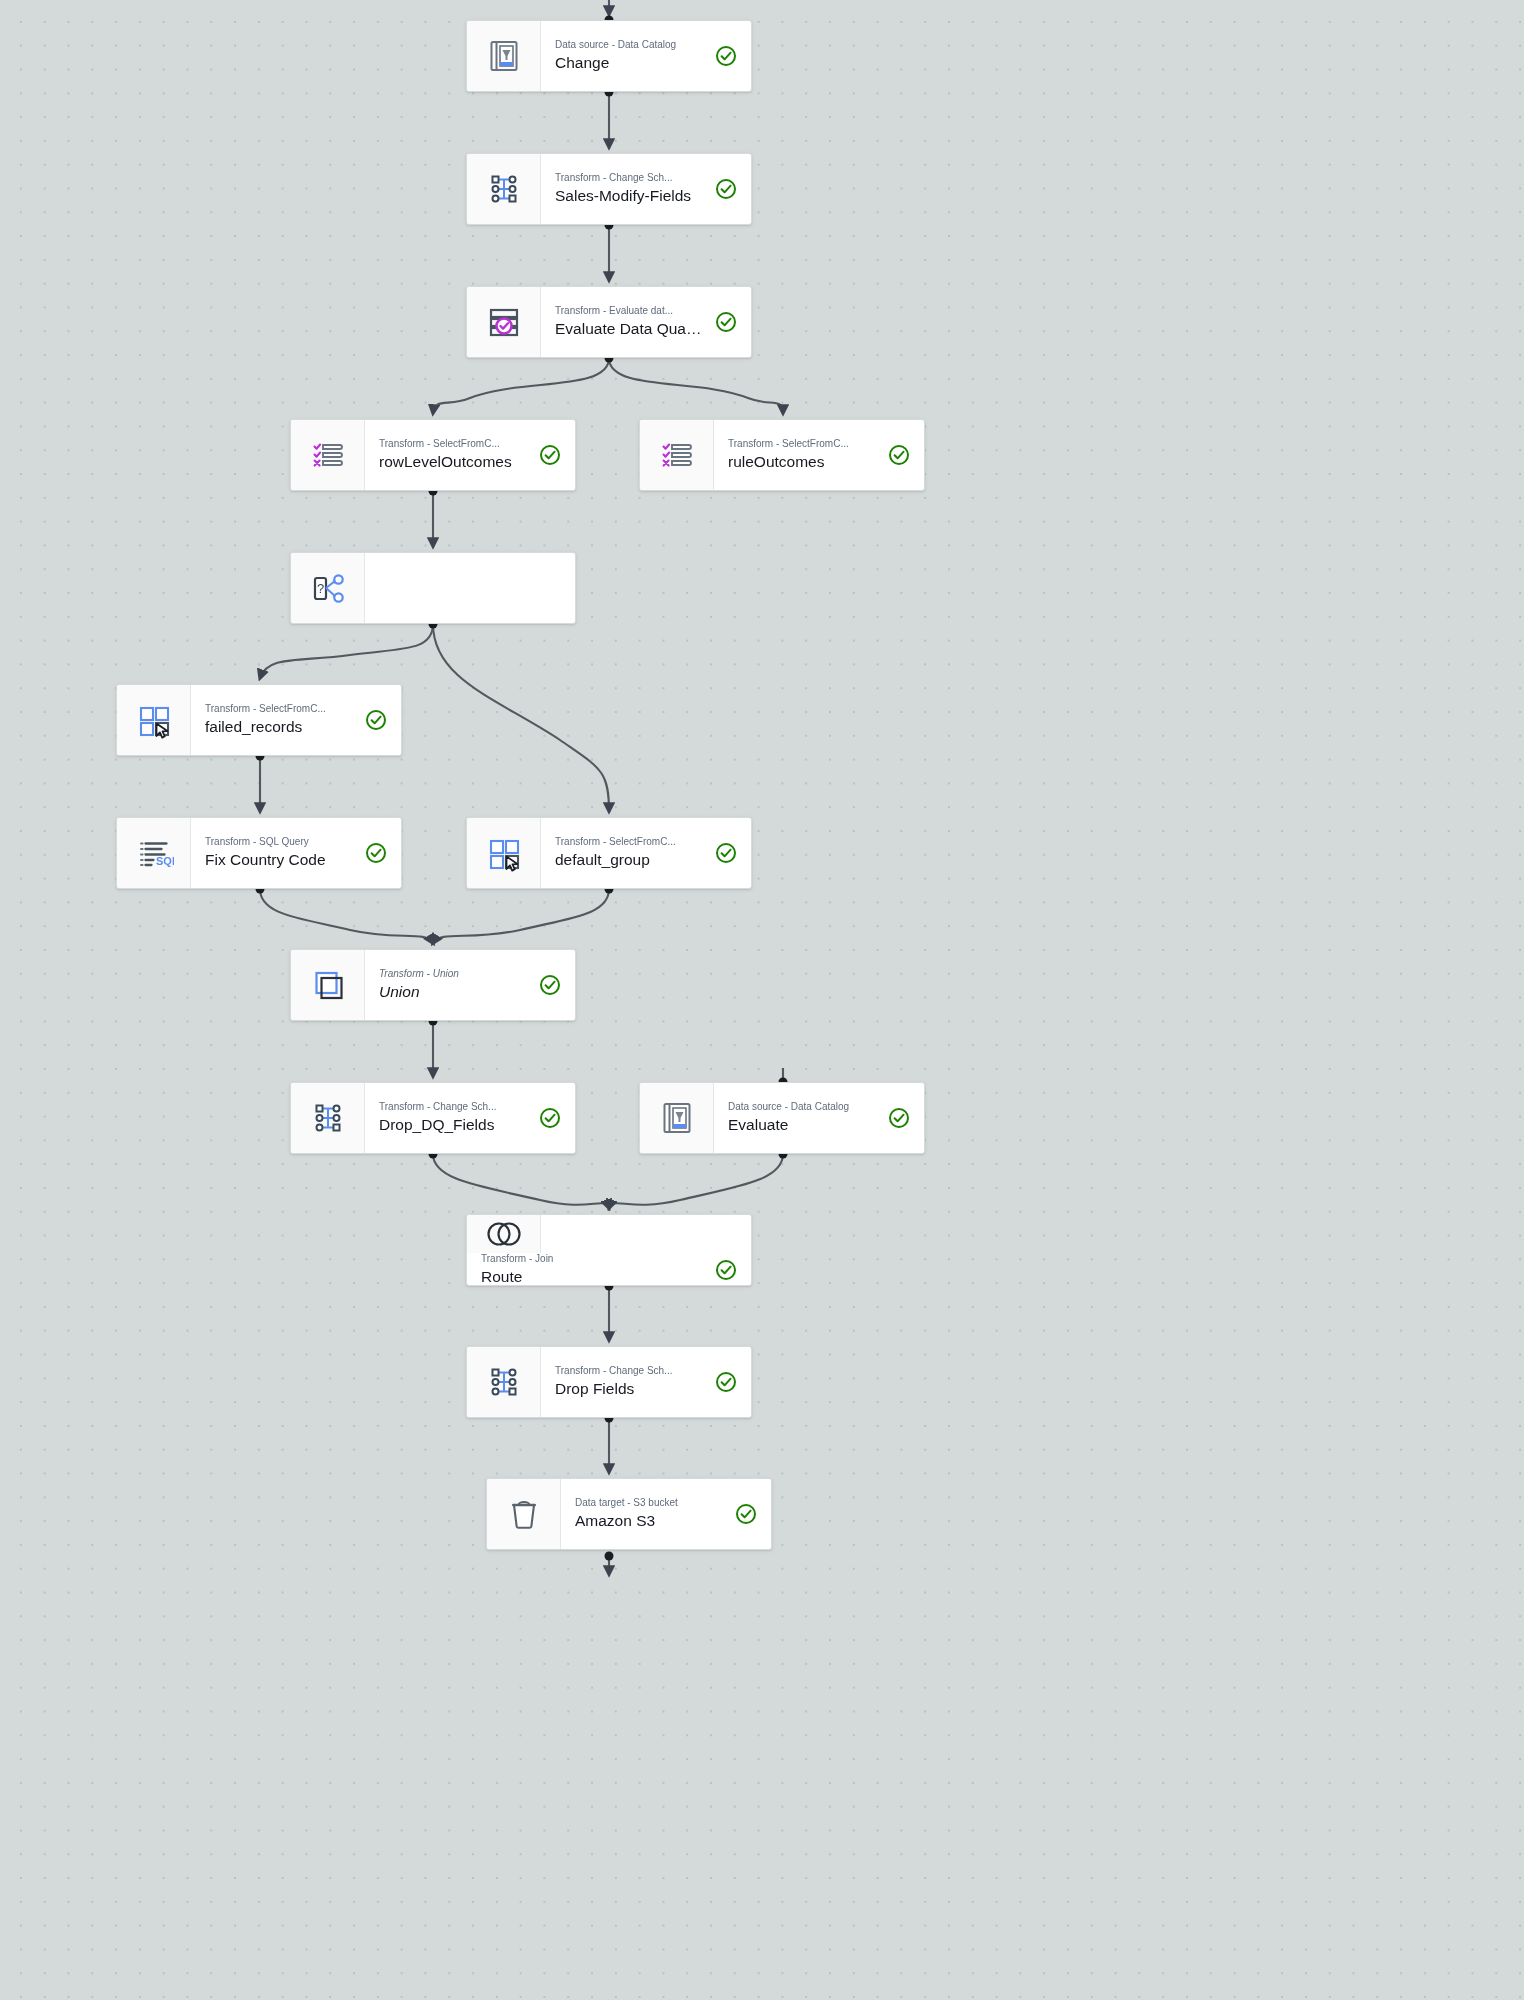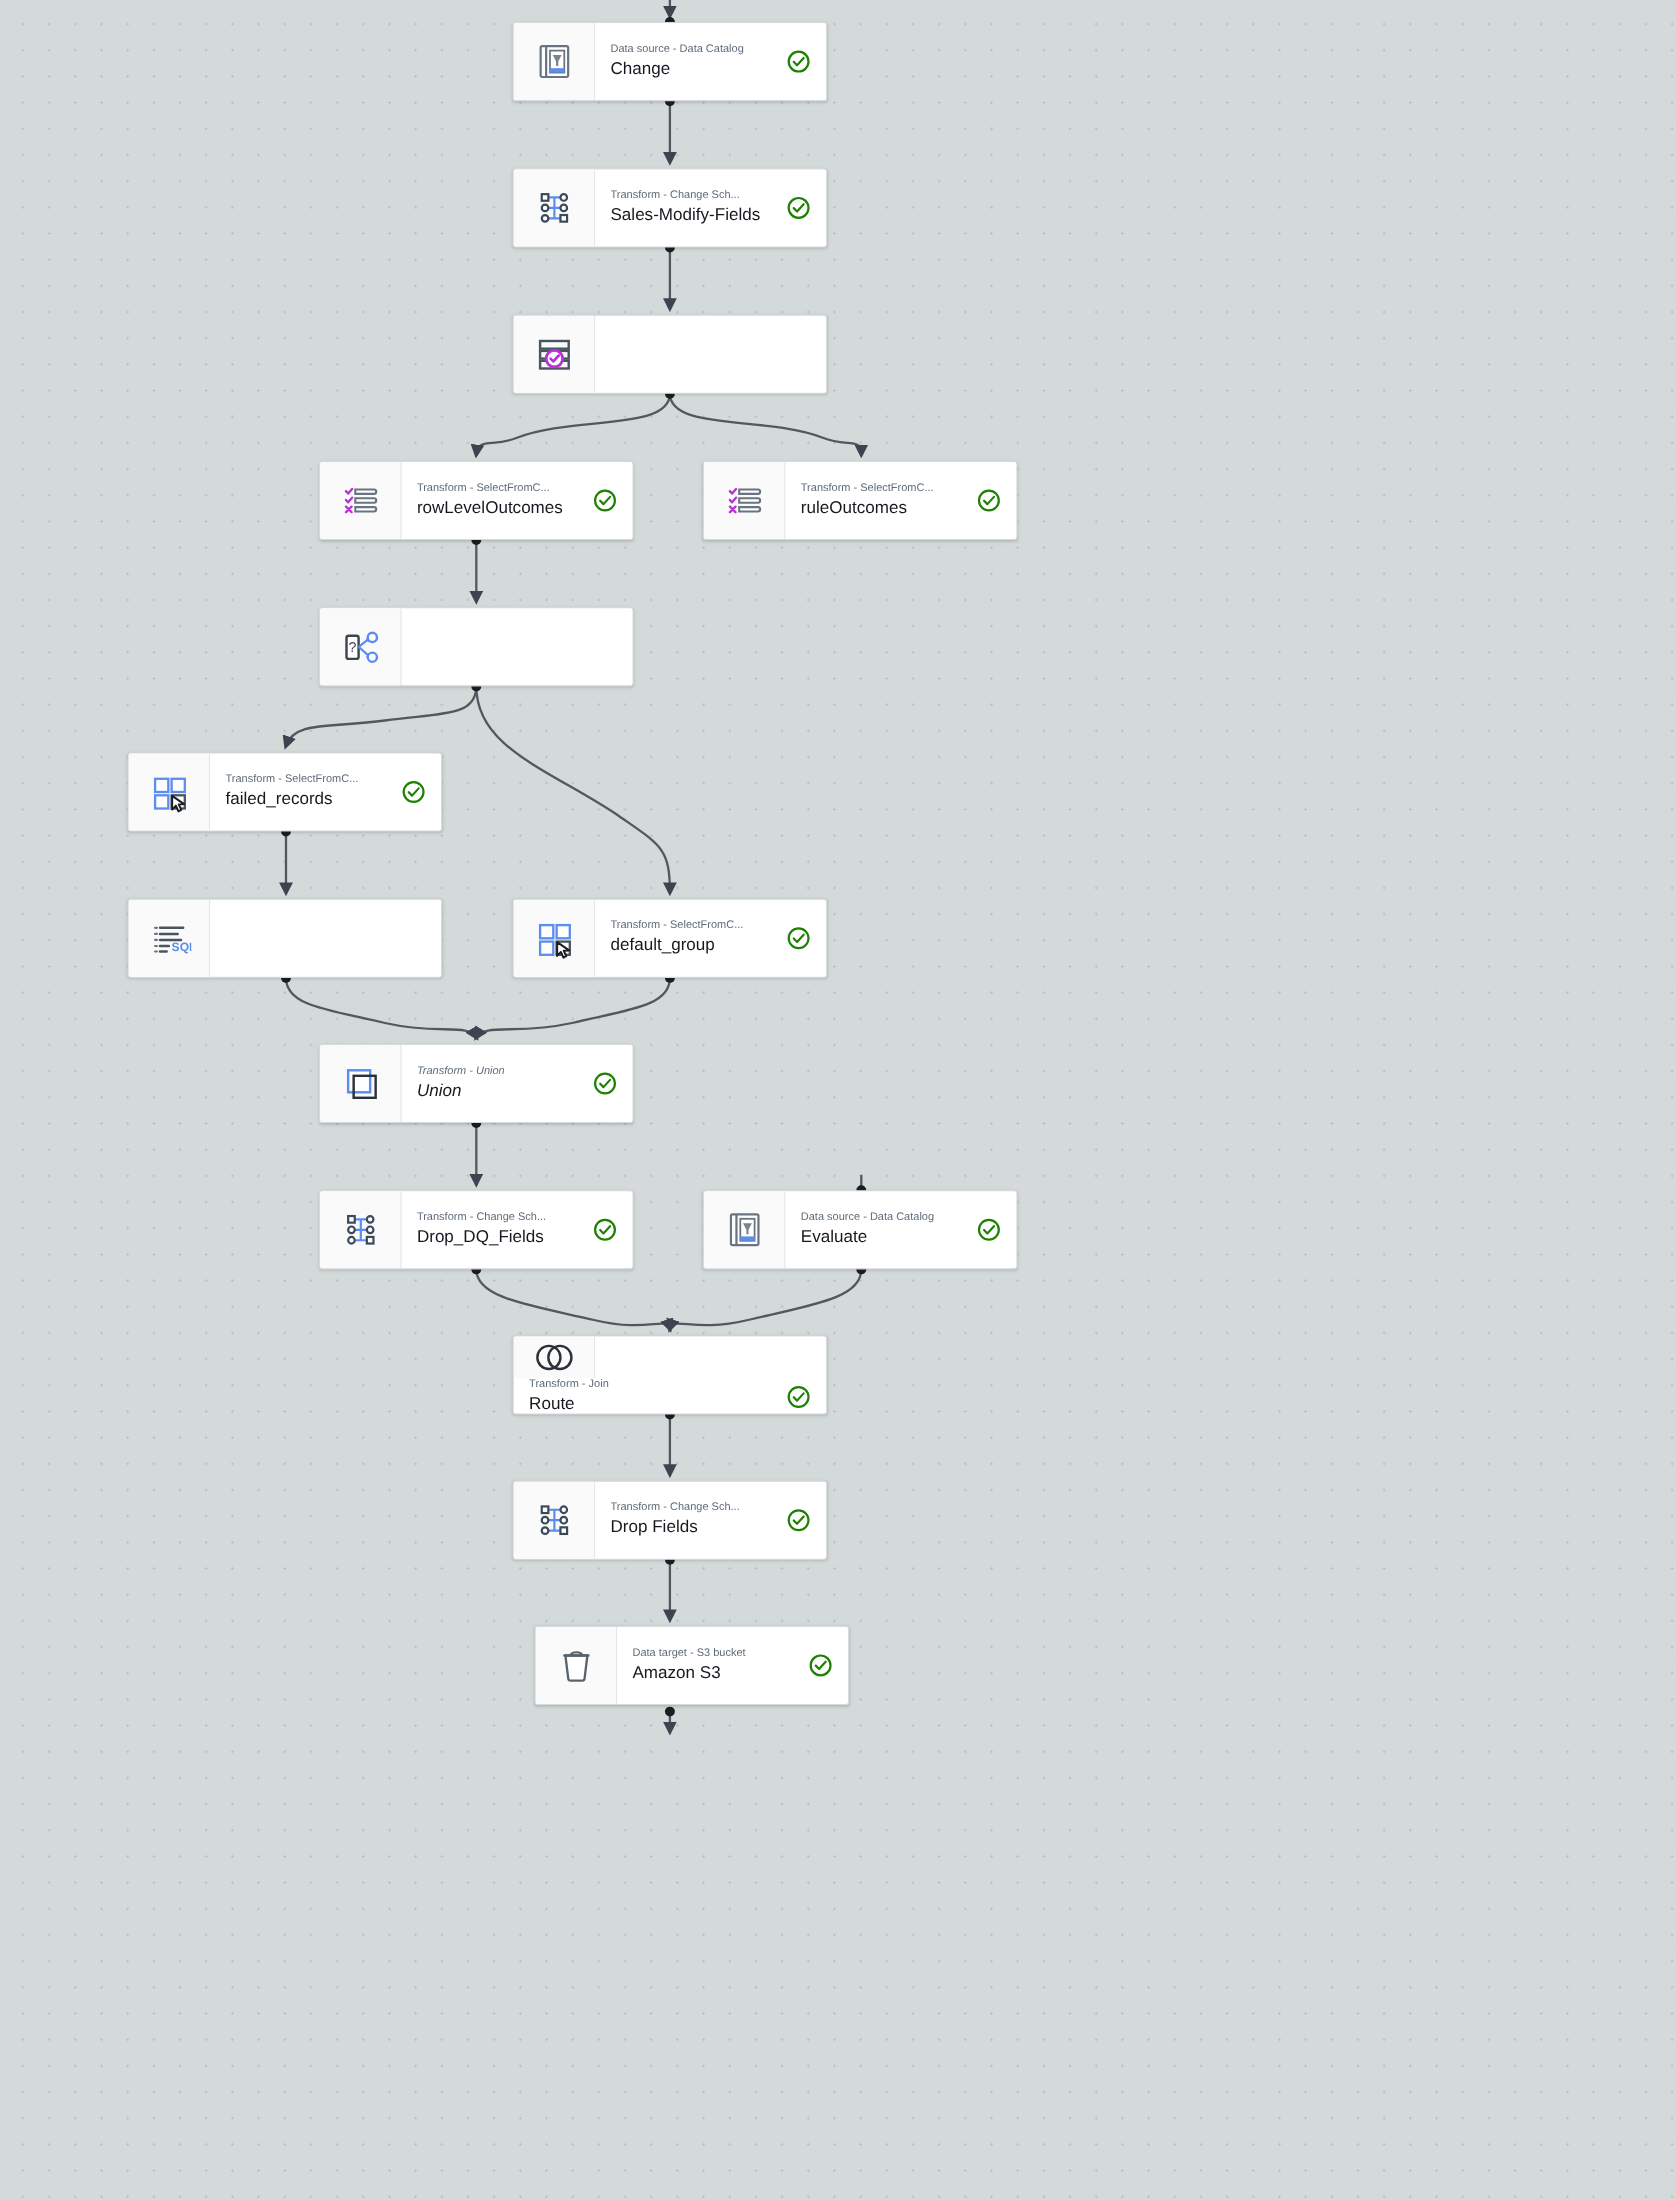--- a/index.html
+++ b/index.html
@@ -211,20 +211,32 @@
       <div class="node" style="left: 466px; top: 286px; width: 286px;">
         <div class="icon-cell">
     <svg width="40" height="38" viewBox="0 0 40 38">
       <rect x="7" y="7" width="26" height="7" fill="none" stroke="#4a545f" stroke-width="2.2"></rect>
       <rect x="7" y="16" width="26" height="7" fill="none" stroke="#4a545f" stroke-width="2.2"></rect>
       <rect x="7" y="25" width="26" height="7" fill="none" stroke="#4a545f" stroke-width="2.2"></rect>
       <circle cx="20" cy="23" r="7.5" fill="#ffffff" stroke="#b832d6" stroke-width="2.6"></circle>
       <path d="M16.5 23 l2.5 2.6 l5 -5.4" fill="none" stroke="#b832d6" stroke-width="2.4" stroke-linecap="round" stroke-linejoin="round"></path>
     </svg>
         </div>
+        <div class="body">
+          <div class="texts">
+            <div class="subtitle">Transform - Evaluate dat...</div>
+            <div class="title">Evaluate Data Quality</div>
+          </div>
+          <div class="status">
+    <svg width="22" height="22" viewBox="0 0 22 22">
+      <circle cx="11" cy="11" r="9" fill="#ffffff" stroke="#1d8102" stroke-width="2"></circle>
+      <path d="M6.6 11.2 l3 3.1 l6 -6.6" fill="none" stroke="#1d8102" stroke-width="2" stroke-linecap="round" stroke-linejoin="round"></path>
+    </svg>
+          </div>
+        </div>
       </div>
       <div class="node" style="left: 290px; top: 419px; width: 286px;">
         <div class="icon-cell">
     <svg width="40" height="38" viewBox="0 0 40 38">
       <path d="M15 9 h17 a2 2 0 0 1 0 4 h-17 z" fill="#fff" stroke="#6a7480" stroke-width="1.9"></path>
       <path d="M15 17 h17 a2 2 0 0 1 0 4 h-17 z" fill="#fff" stroke="#6a7480" stroke-width="1.9"></path>
       <path d="M15 25 h17 a2 2 0 0 1 0 4 h-17 z" fill="#fff" stroke="#6a7480" stroke-width="1.9"></path>
       <path d="M6.5 10.5 l2 2.2 l3.6 -4.2" fill="none" stroke="#b832d6" stroke-width="2.1" stroke-linecap="round" stroke-linejoin="round"></path>
       <path d="M6.5 18.5 l2 2.2 l3.6 -4.2" fill="none" stroke="#b832d6" stroke-width="2.1" stroke-linecap="round" stroke-linejoin="round"></path>
       <path d="M6.6 24.6 l5 5 M11.6 24.6 l-5 5" stroke="#b832d6" stroke-width="2.1" stroke-linecap="round"></path>
@@ -305,20 +317,32 @@
         </div>
       </div>
       <div class="node" style="left: 116px; top: 817px; width: 286px;">
         <div class="icon-cell">
     <svg width="40" height="38" viewBox="0 0 40 38">
       <path d="M7 9.5 h1.6 M7 15 h1.6 M7 20.5 h1.6 M7 26 h1.6 M7 31 h1.6" stroke="#6a7480" stroke-width="2" stroke-linecap="round"></path>
       <path d="M11.5 9.5 h21 M11.5 15 h16 M11.5 20.5 h19 M11.5 26 h8 M11.5 31 h6" stroke="#4a545f" stroke-width="2.3" stroke-linecap="round"></path>
       <text x="22" y="30.5" font-size="11" font-weight="bold" font-family="Liberation Sans, sans-serif" fill="#5b8def">SQL</text>
     </svg>
         </div>
+        <div class="body">
+          <div class="texts">
+            <div class="subtitle">Transform - SQL Query</div>
+            <div class="title">Fix Country Code</div>
+          </div>
+          <div class="status">
+    <svg width="22" height="22" viewBox="0 0 22 22">
+      <circle cx="11" cy="11" r="9" fill="#ffffff" stroke="#1d8102" stroke-width="2"></circle>
+      <path d="M6.6 11.2 l3 3.1 l6 -6.6" fill="none" stroke="#1d8102" stroke-width="2" stroke-linecap="round" stroke-linejoin="round"></path>
+    </svg>
+          </div>
+        </div>
       </div>
       <div class="node" style="left: 466px; top: 817px; width: 286px;">
         <div class="icon-cell">
     <svg width="40" height="38" viewBox="0 0 40 38">
       <rect x="7" y="7" width="12" height="12" fill="#fff" stroke="#5b8def" stroke-width="2.1"></rect>
       <rect x="22" y="7" width="12" height="12" fill="#fff" stroke="#5b8def" stroke-width="2.1"></rect>
       <rect x="7" y="22" width="12" height="12" fill="#fff" stroke="#5b8def" stroke-width="2.1"></rect>
       <rect x="22" y="22" width="12" height="12" fill="#fff" stroke="#4a545f" stroke-width="2.1"></rect>
       <path d="M22.5 22.5 l0 12.5 l3.4 -3.6 l2.3 5.2 l2.6 -1.3 l-2.3 -5 l4.9 -0.3 z" fill="#ffffff" stroke="#1b1f23" stroke-width="1.8" stroke-linejoin="round"></path>
     </svg>

